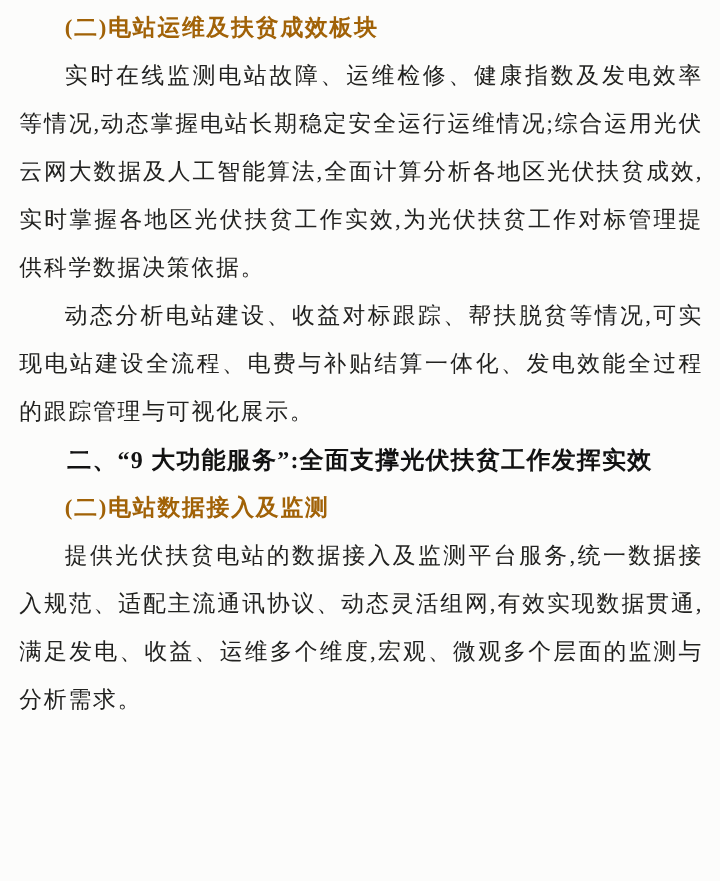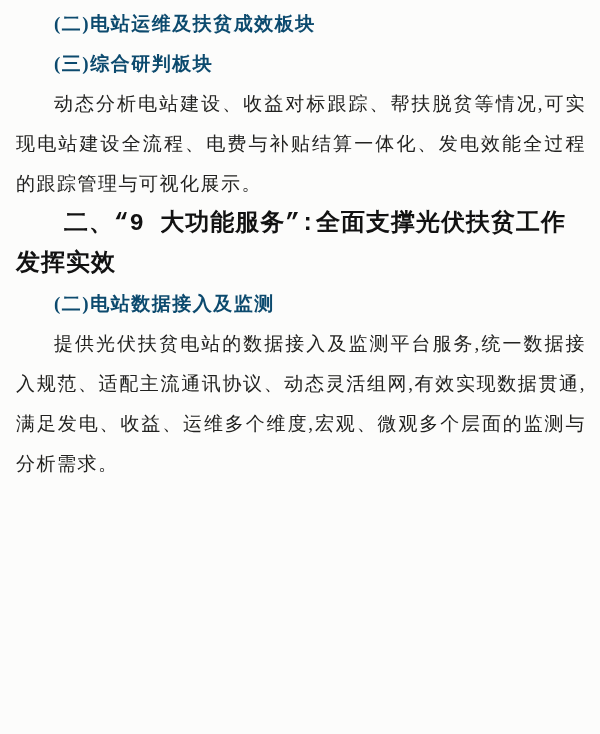--- a/index.html
+++ b/index.html
@@ -31,37 +31,37 @@
     word-break: break-all;
   }
   .doc-paragraph {
     text-align: justify;
     text-justify: inter-character;
     font-weight: 400;
     color: #222220;
   }
   .doc-heading {
     font-weight: 700;
-    color: #0c4a6e;
+    color: #a16207;
   }
   .doc-heading.major {
-    font-family: Liberation Mono, monospace;
-    font-size: 24px;
+    font-family: Liberation Serif, serif;
+    font-size: 20px;
     letter-spacing: 1px;
     color: #121212;
   }
 </style>
 </head>
 <body>
 
 <div class="page">
   <h2 class="doc-heading">(二)电站运维及扶贫成效板块</h2>
 
+  <p class="doc-paragraph">实时在线监测电站故障、运维检修、健康指数及发电效率等情况,动态掌握电站长期稳定安全运行运维情况;综合运用光伏云网大数据及人工智能算法,全面计算分析各地区光伏扶贫成效,实时掌握各地区光伏扶贫工作实效,为光伏扶贫工作对标管理提供科学数据决策依据。</p>
 
-  <h2 class="doc-heading">(三)综合研判板块</h2>
 
   <p class="doc-paragraph">动态分析电站建设、收益对标跟踪、帮扶脱贫等情况,可实现电站建设全流程、电费与补贴结算一体化、发电效能全过程的跟踪管理与可视化展示。</p>
 
   <h1 class="doc-heading major">二、“9 大功能服务”:全面支撑光伏扶贫工作发挥实效</h1>
 
 
 
   <h2 class="doc-heading">(二)电站数据接入及监测</h2>
 
   <p class="doc-paragraph">提供光伏扶贫电站的数据接入及监测平台服务,统一数据接入规范、适配主流通讯协议、动态灵活组网,有效实现数据贯通,满足发电、收益、运维多个维度,宏观、微观多个层面的监测与分析需求。</p>

